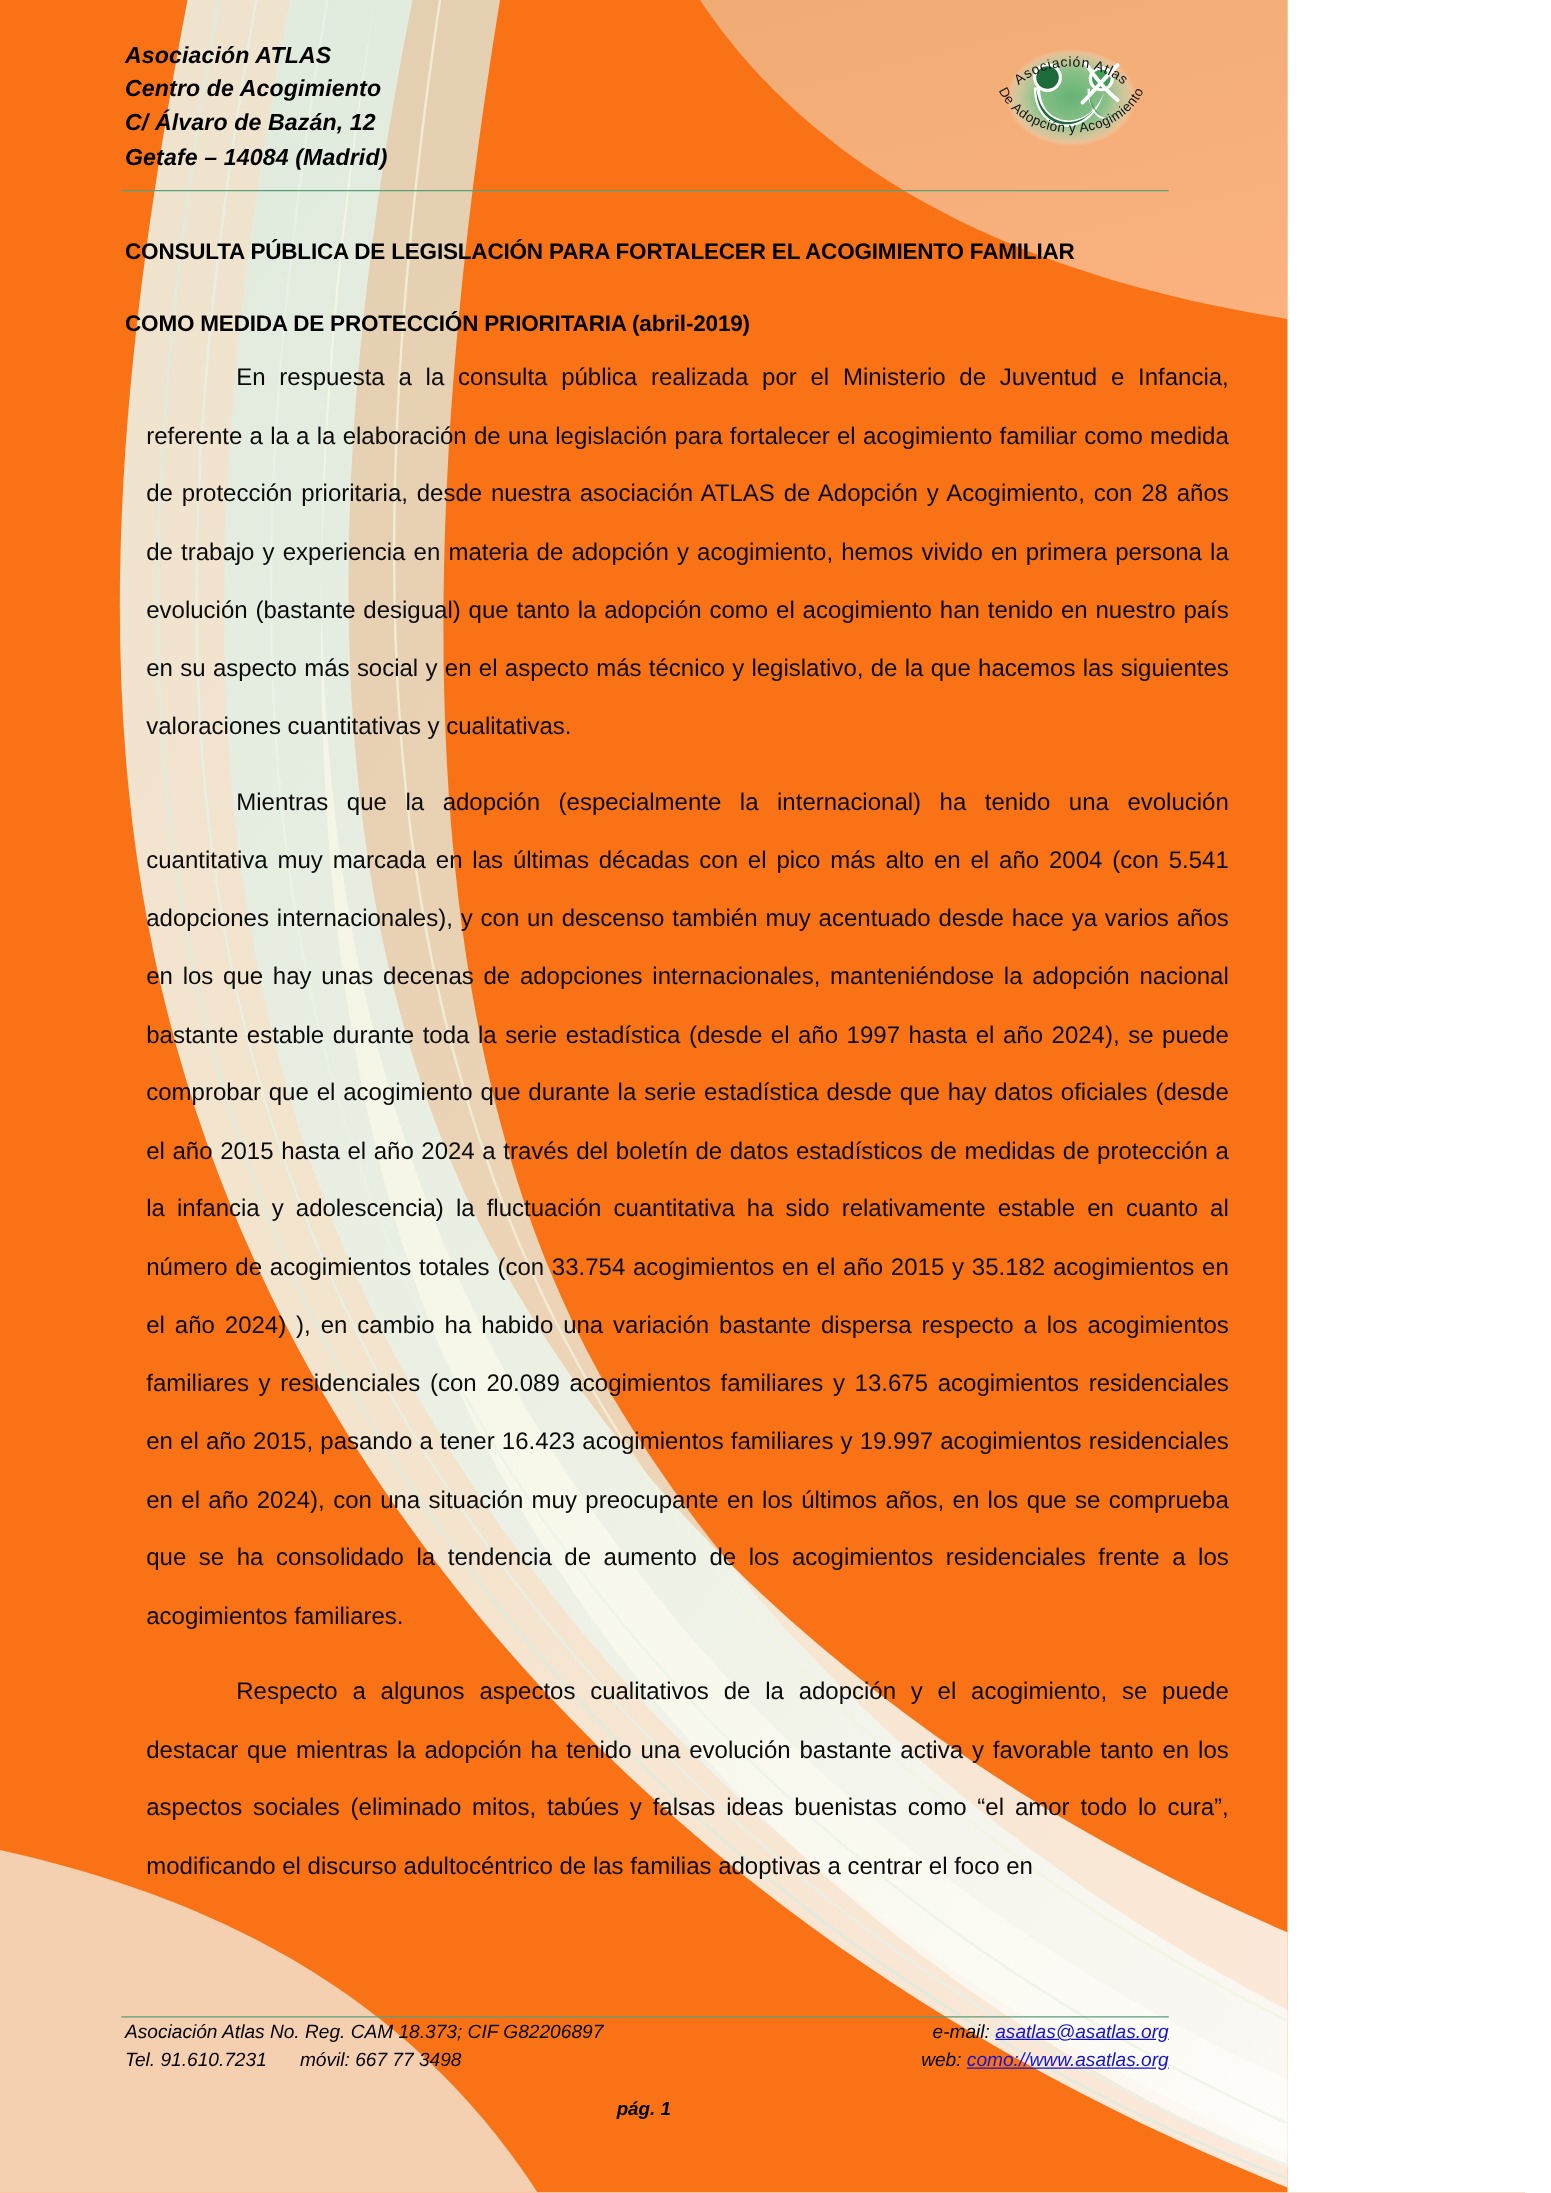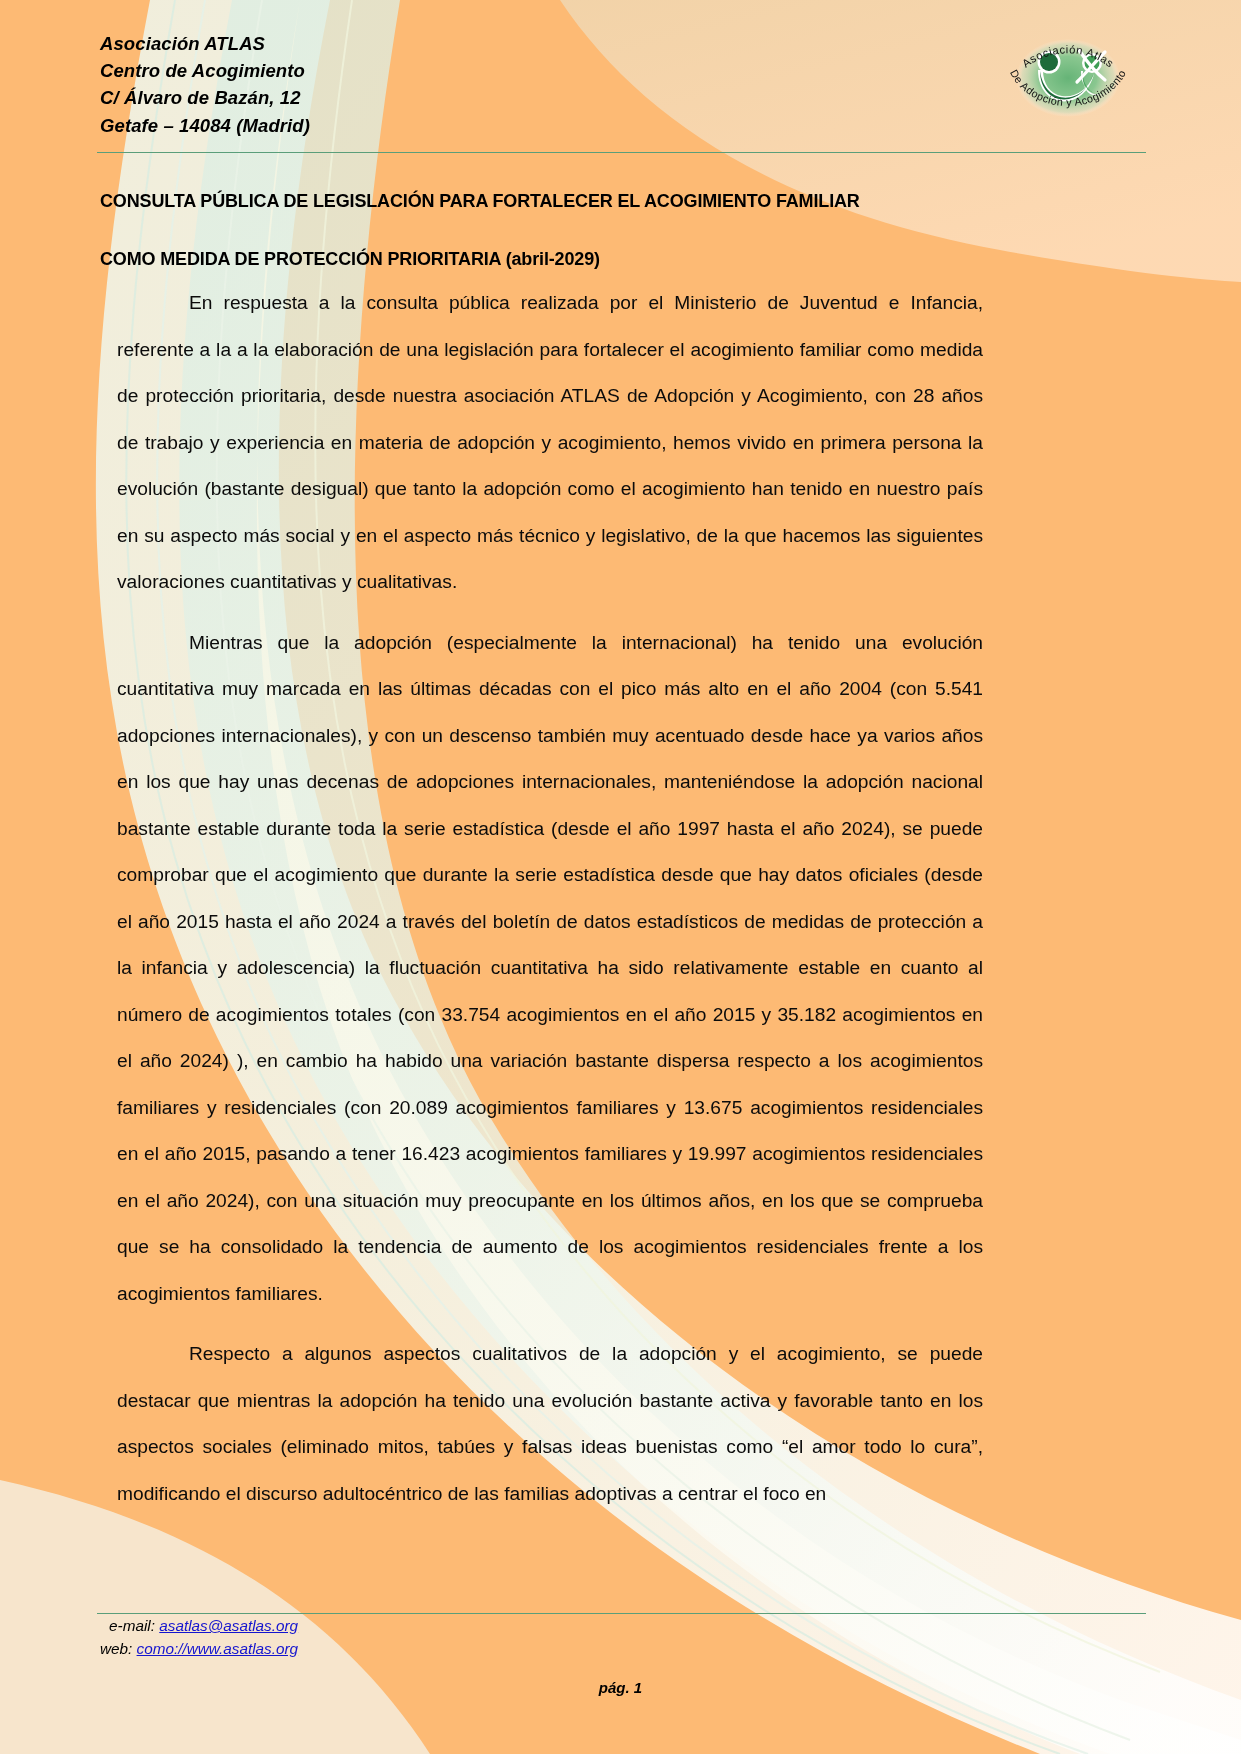--- a/index.html
+++ b/index.html
@@ -3,23 +3,23 @@
 <meta charset="utf-8">
 <style>
   html, body {
     margin: 0;
     padding: 0;
     background: #ffffff;
   }
 
   .page {
     position: relative;
-    width: 1241px;
+    width: 1030px;
     height: 1754px;
-    background: #fdba74;
+    background: #f97316;
     overflow: hidden;
     font-family: "Liberation Sans", sans-serif;
   }
 
   
   .bg-art {
     position: absolute;
     inset: 0;
     pointer-events: none;
     z-index: 0;
@@ -246,33 +246,41 @@
       <text font-family="'Liberation Sans', sans-serif" font-size="10.8" fill="#111111" letter-spacing="0.4">
         <textPath href="#arcBottom" startOffset="50%" text-anchor="middle">De Adopción y Acogimiento</textPath>
       </text>
     </svg>
   </div>
 
   <div class="header-rule"></div>
 
   <div class="doc-title">
     <span class="tline">CONSULTA PÚBLICA DE LEGISLACIÓN PARA FORTALECER EL ACOGIMIENTO FAMILIAR</span>
-    <span class="tline">COMO MEDIDA DE PROTECCIÓN PRIORITARIA (abril-2029)</span>
+    <span class="tline">COMO MEDIDA DE PROTECCIÓN PRIORITARIA (abril-2019)</span>
   </div>
 
   <div class="body-copy">
     <p class="para">En respuesta a la consulta pública realizada por el Ministerio de Juventud e Infancia, referente a la a la elaboración de una legislación para fortalecer el acogimiento familiar como medida de protección prioritaria, desde nuestra asociación ATLAS de Adopción y Acogimiento, con 28 años de trabajo y experiencia en materia de adopción y acogimiento, hemos vivido en primera persona la evolución (bastante desigual) que tanto la adopción como el acogimiento han tenido en nuestro país en su aspecto más social y en el aspecto más técnico y legislativo, de la que hacemos las siguientes valoraciones cuantitativas y cualitativas.</p>
     <p class="para justify-all">Mientras que la adopción (especialmente la internacional) ha tenido una evolución cuantitativa muy marcada en las últimas décadas con el pico más alto en el año 2004 (con 5.541 adopciones internacionales), y con un descenso también muy acentuado desde hace ya varios años en los que hay unas decenas de adopciones internacionales, manteniéndose la adopción nacional bastante estable durante toda la serie estadística (desde el año 1997 hasta el año 2024), se puede comprobar que el acogimiento que durante la serie estadística desde que hay datos oficiales (desde el año 2015 hasta el año 2024 a través del boletín de datos estadísticos de medidas de protección a la infancia y adolescencia) la fluctuación cuantitativa ha sido relativamente estable en cuanto al número de acogimientos totales (con 33.754 acogimientos en el año 2015 y 35.182 acogimientos en el año 2024) ), en cambio ha habido una variación bastante dispersa respecto a los acogimientos familiares y residenciales (con 20.089 acogimientos familiares y  13.675 acogimientos residenciales en el año 2015, pasando a tener 16.423 acogimientos familiares y 19.997 acogimientos residenciales en el año 2024), con una situación muy preocupante en los últimos años, en los que se comprueba que se ha consolidado la tendencia de aumento de los acogimientos residenciales frente a los acogimientos familiares.</p>
     <p class="para last">Respecto a algunos aspectos cualitativos de la adopción y el acogimiento, se puede destacar que mientras la adopción ha tenido una evolución bastante activa y favorable tanto en los aspectos sociales (eliminado mitos, tabúes y falsas ideas buenistas como “el amor todo lo cura”, modificando el discurso adultocéntrico de las familias adoptivas a centrar el foco en</p>
   </div>
 
   <div class="footer-rule"></div>
 
   <div class="footer">
     <div class="footer-cols">
+      <div class="footer-left">
+        <div class="ln1">Asociación Atlas No. Reg. CAM 18.373; CIF G82206897</div>
+        <div class="ln2">
+          <span>Tel.  91.610.7231</span>
+          <span class="sp"></span>
+          <span>móvil: 667 77 3498</span>
+        </div>
+      </div>
 
       <div class="footer-right">
         <div>
           <span>e-mail:</span>
           <a class="link" href="#">asatlas@asatlas.org</a>
         </div>
         <div>
           <span>web:</span>
           <a class="link" href="#">como://www.asatlas.org</a>
         </div>

